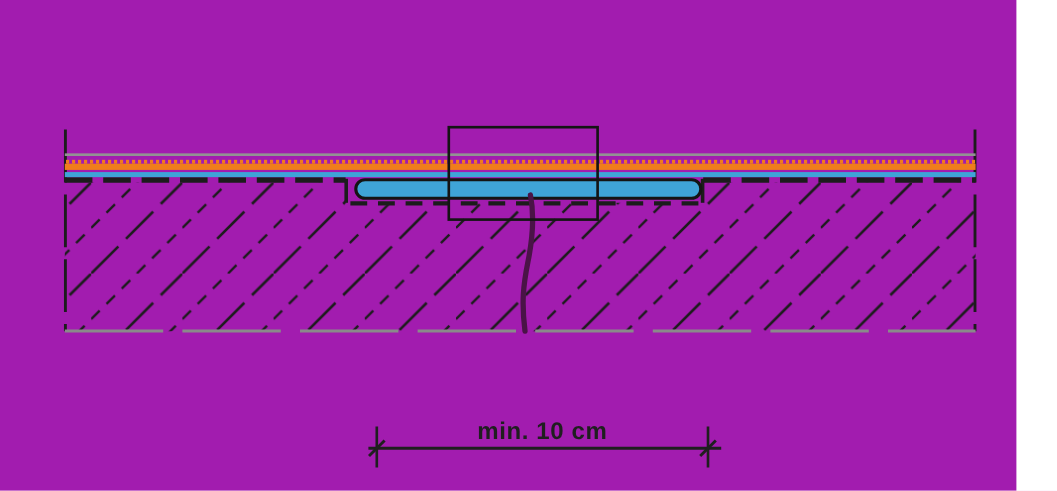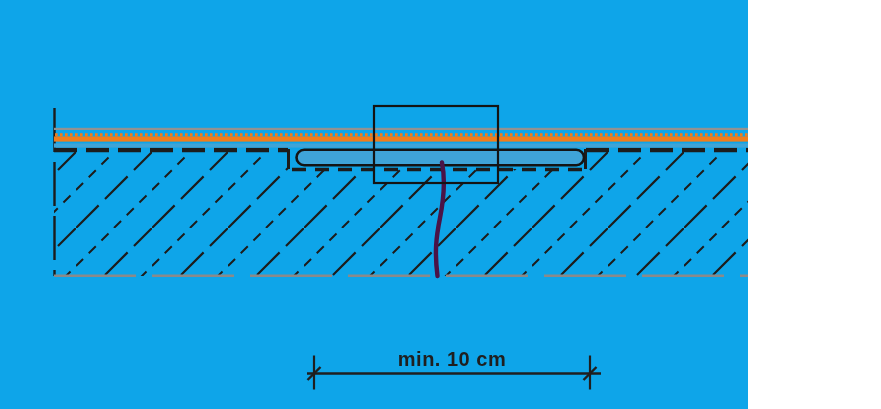--- a/index.html
+++ b/index.html
@@ -1,19 +1,19 @@
 <!DOCTYPE html>
 <html><head>
 <meta charset="utf-8">
 <style>
   html,body{margin:0;padding:0;background:#ffffff;}
   .canvas{
     position:relative;
-    width:748px;height:409px;
-    background:#0ea5e9;
+    width:847px;height:409px;
+    background:#a21caf;
     overflow:hidden;
     font-family:"Liberation Sans", sans-serif;
   }
   svg{display:block;}
   text.dim-label{
     font-family:"Liberation Sans", sans-serif;
     font-size:20px;
     font-weight:700;
     letter-spacing:0.5px;
   }

